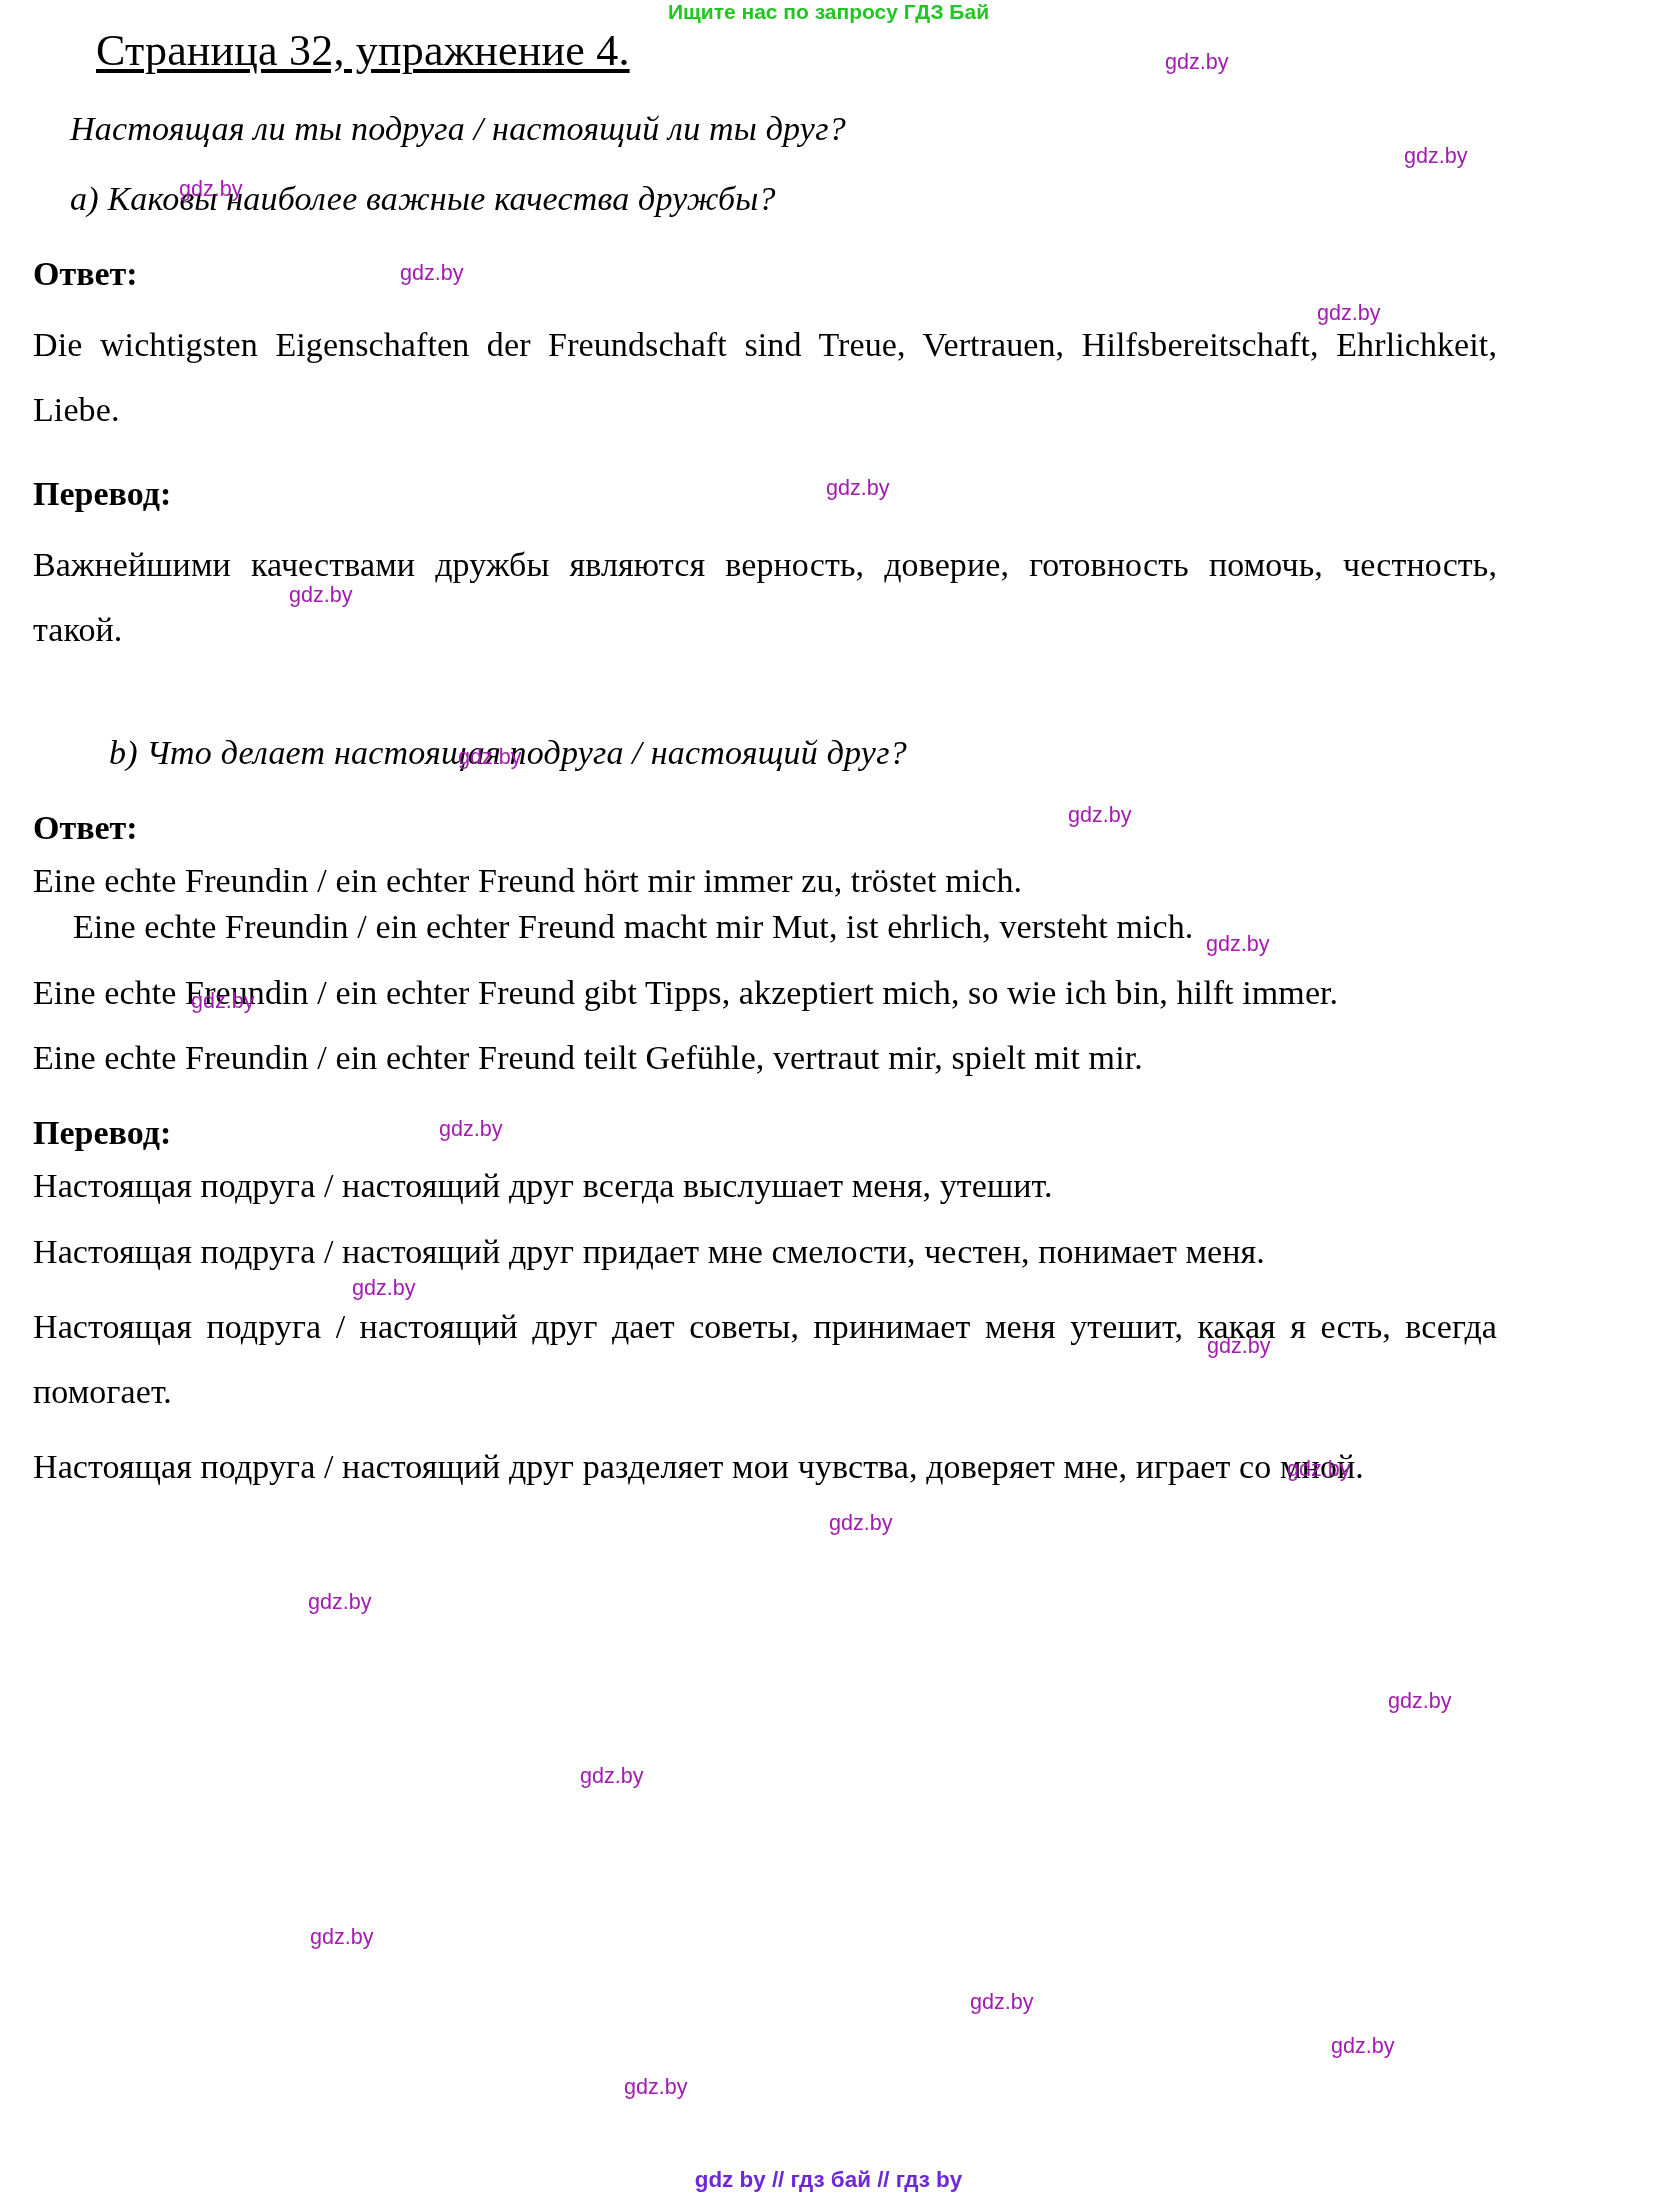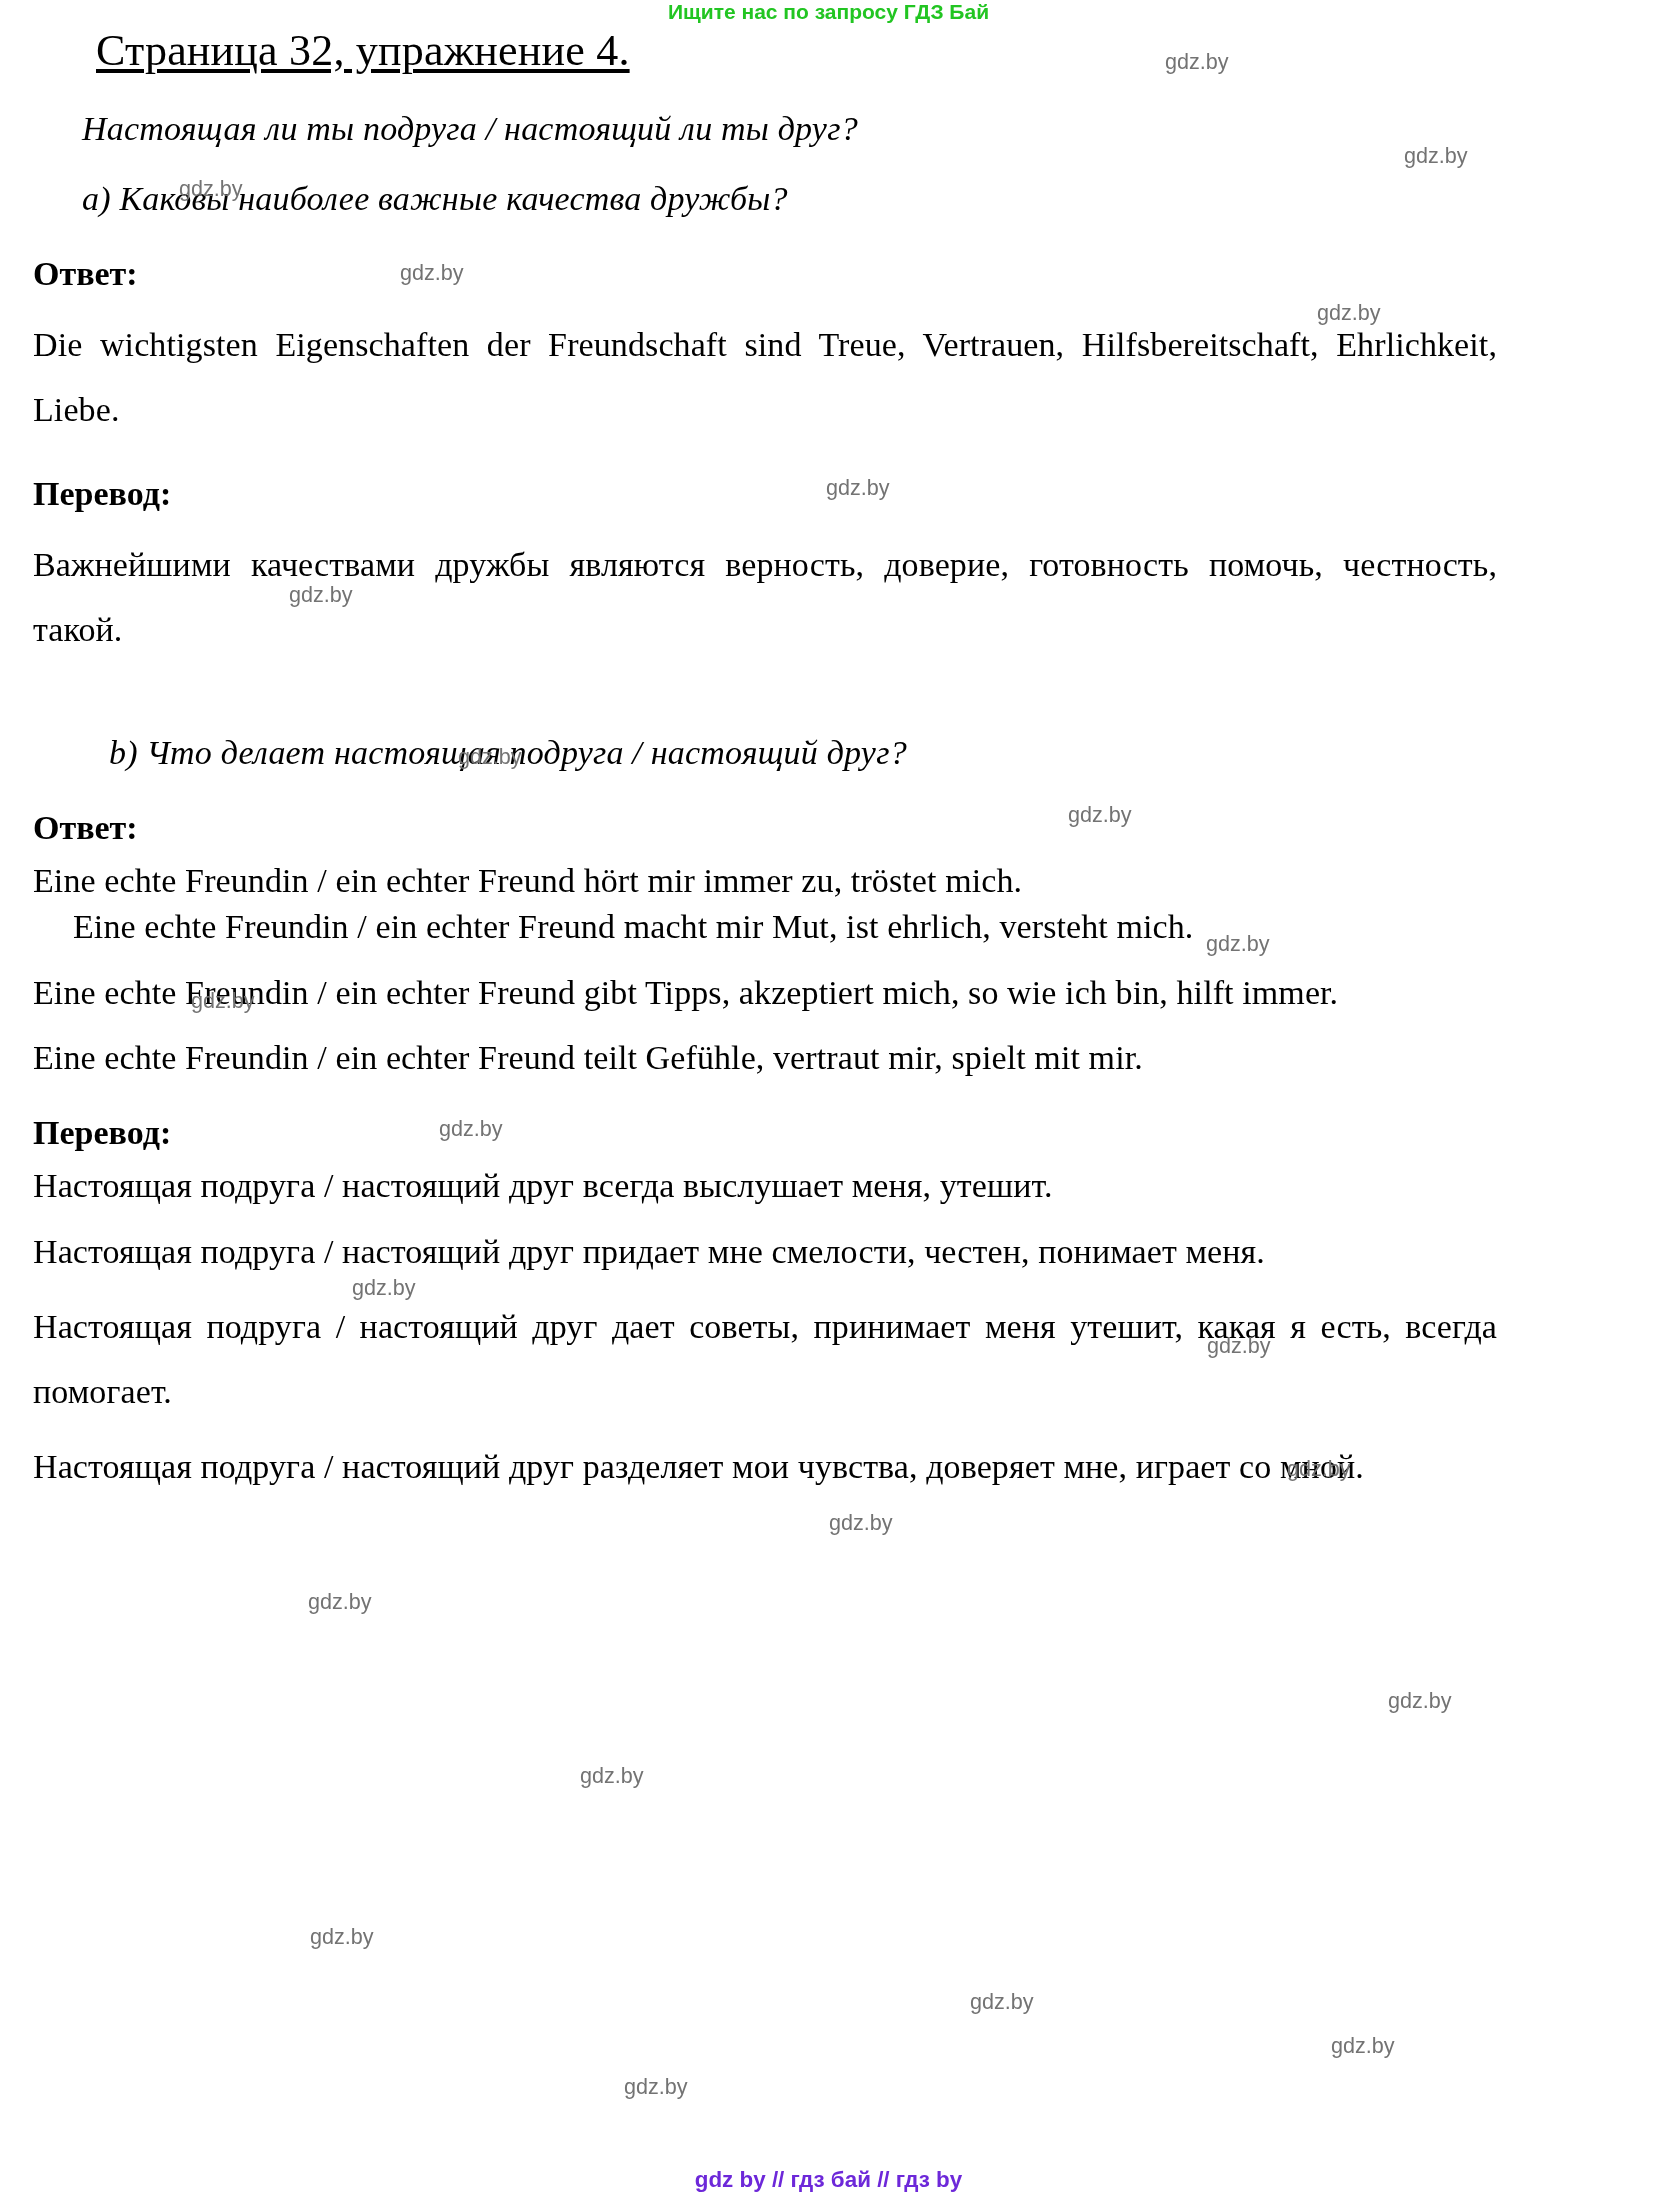--- a/index.html
+++ b/index.html
@@ -66,21 +66,21 @@
     line-height: 41px;
     margin-left: 63px;
     margin-top: 30px;
     letter-spacing: 0.2px;
   }
 
   .question {
     font-style: italic;
     font-size: 34px;
     line-height: 40px;
-    margin-left: 49px;
+    margin-left: 37px;
     margin-top: 38px;
     letter-spacing: 0.2px;
   }
   .question.sub {
     margin-top: 30px;
   }
   .question.qb {
     margin-top: 71px;
     margin-left: 76px;
     font-style: italic;
@@ -107,21 +107,21 @@
   .para.tight-line { line-height: 46px; }
   .para.gap-sm { margin-top: 10px; }
   .para.gap-0 { margin-top: 0px; margin-left: 40px; }
 
   
   .wm {
     position: absolute;
     font-family: "Liberation Sans", "DejaVu Sans", sans-serif;
     font-size: 21.6px;
     line-height: 23px;
-    color: #737373;
+    color: #a21caf;
     white-space: nowrap;
     pointer-events: none;
   }
 </style>
 </head>
 <body>
 
 <div id="page">
 
   <div class="promo-banner" style="color: rgb(34, 197, 34);">Ищите нас по запросу ГДЗ Бай</div>

